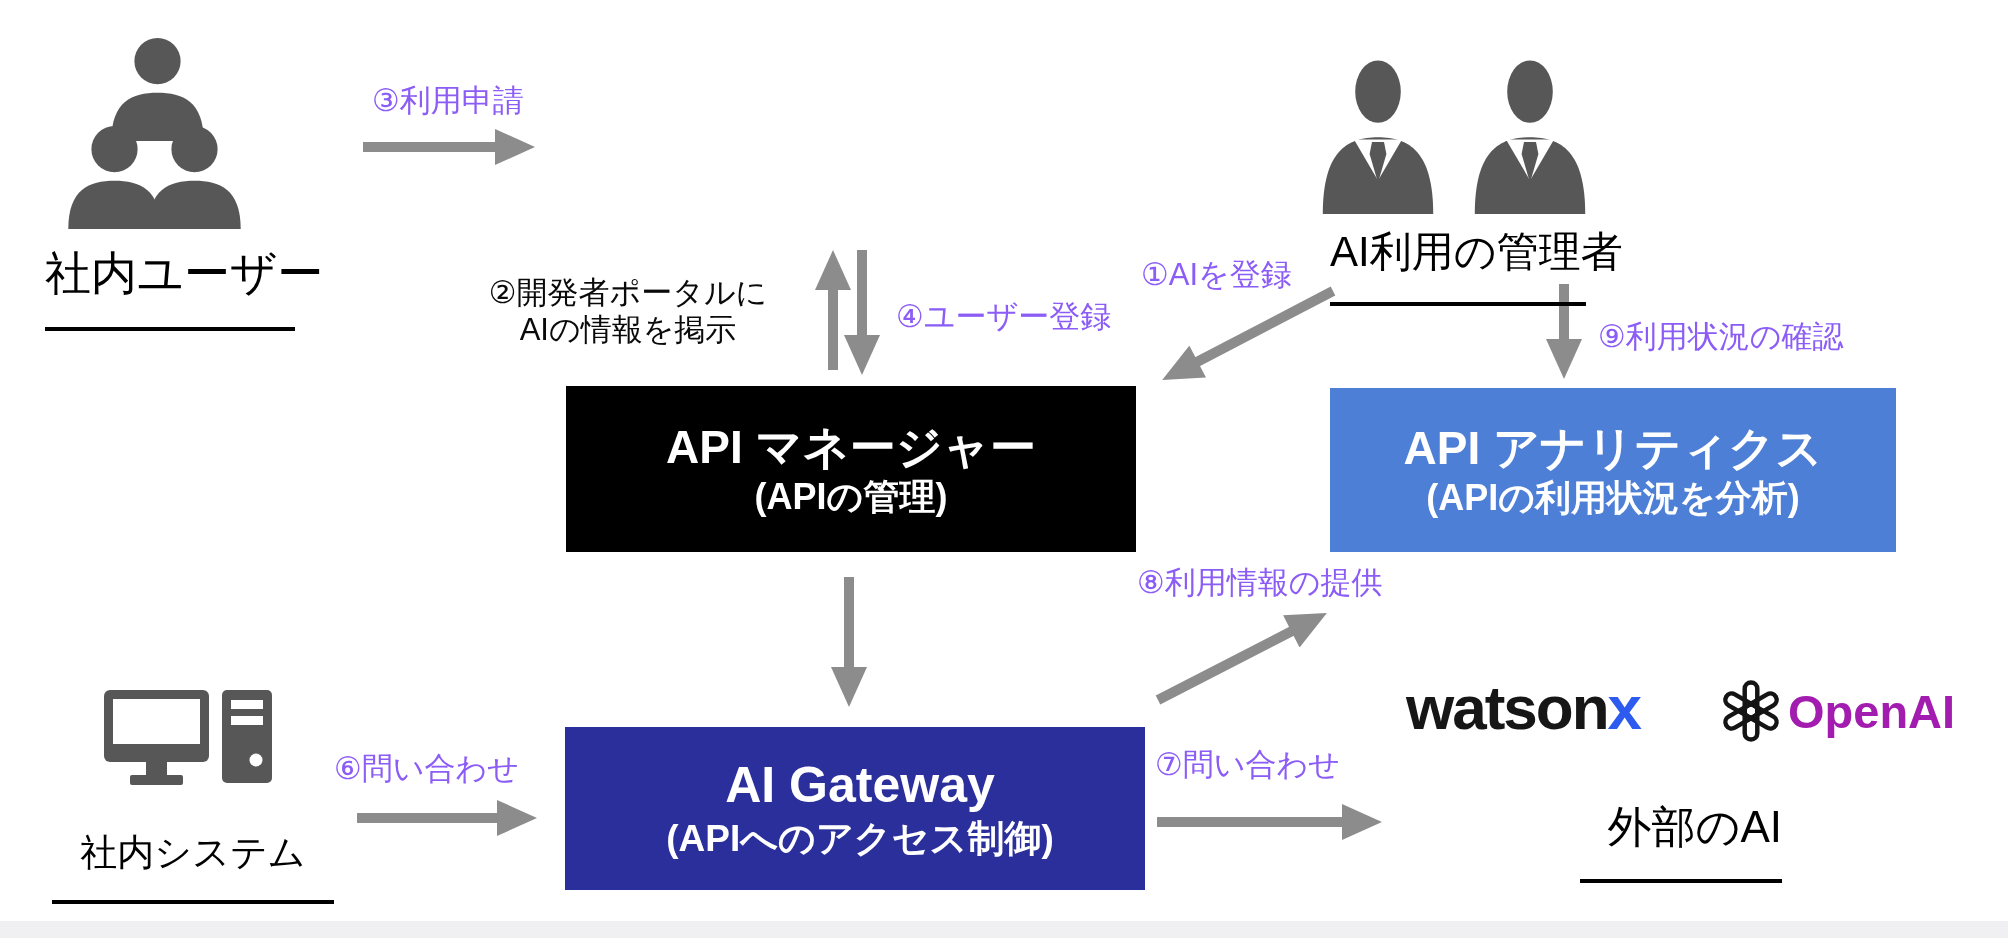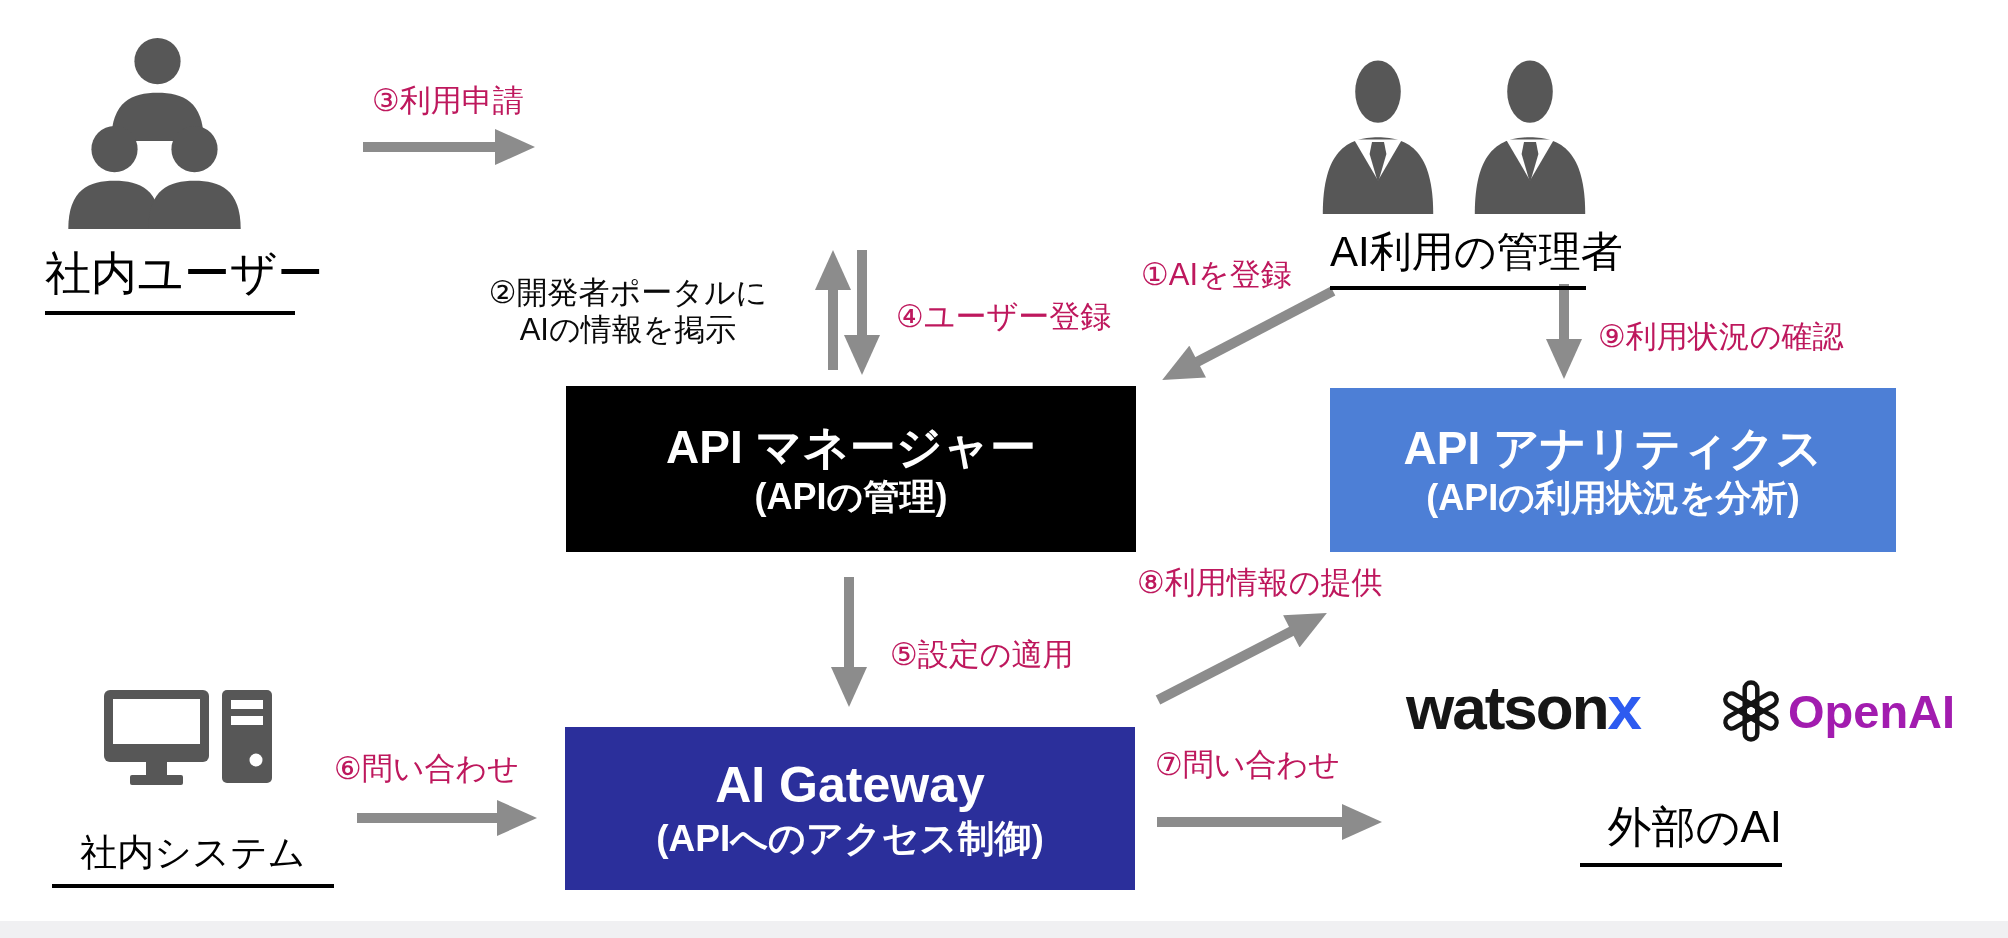--- a/index.html
+++ b/index.html
@@ -12,34 +12,34 @@
   
   .node{
     position:absolute;display:flex;flex-direction:column;align-items:center;justify-content:center;
     color:#fff;text-align:center;line-height:1.22;
   }
   .node .t{font-size:46px;font-weight:600;white-space:nowrap;}
   .node .s{font-size:36px;font-weight:600;white-space:nowrap;}
   .node-portal{left:566px;top:62px;width:572px;height:163px;background:#9CCBF2;}
   .node-manager{left:566px;top:386px;width:570px;height:166px;background:#000000;}
   .node-analytics{left:1330px;top:388px;width:566px;height:164px;background:#4D7FD6;}
-  .node-gateway{left:565px;top:727px;width:570px;height:163px;background:#2B2F9B;}
+  .node-gateway{left:565px;top:727px;width:570px;height:163px;background:#2B2F9B;padding-left:10px;}
   .node-gateway .t{font-size:50px;font-weight:700;}
   .node-gateway .s{font-size:37px;}
   
   .actor{
     position:absolute;text-align:center;font-weight:500;color:#000;white-space:nowrap;
-    border-bottom:4px solid #000;padding-bottom:6px;
+    border-bottom:4px solid #000;padding-bottom:22px;
   }
   .actor-users{left:45px;top:243px;width:250px;font-size:46px;}
   .actor-admins{left:1330px;top:224px;width:256px;font-size:42px;}
   .actor-systems{left:52px;top:828px;width:282px;font-size:37px;}
   .actor-external{left:1580px;top:798px;width:202px;font-size:44px;text-align:right;}
   
-  .flow{position:absolute;font-size:31px;color:#be185d;white-space:nowrap;}
+  .flow{position:absolute;font-size:31px;color:#8b5cf6;white-space:nowrap;}
   .flow2{position:absolute;font-size:31px;color:#0a0a0a;text-align:center;line-height:37px;
          left:455px;top:274px;width:346px;}
   
   .watsonx{position:absolute;left:1406px;top:672px;font-size:62px;font-weight:700;
            letter-spacing:-2px;color:#161616;white-space:nowrap;}
   .watsonx .x{color:#2D5BF0;}
   .openai-text{position:absolute;left:1788px;top:684px;font-size:47px;font-weight:600;
                color:#a21caf;white-space:nowrap;}
   .bottom-strip{position:absolute;left:0;top:921px;width:2008px;height:17px;background:#f0f0f2;}
 </style>
@@ -134,21 +134,20 @@
   </div>
 
   <div class="flow" style="left:372px;top:80px">③利用申請</div>
   <div class="flow" style="left:1141px;top:254px">①AIを登録</div>
   <div class="flow2">
     <div>②開発者ポータルに</div>
     <div>AIの情報を掲示</div>
   </div>
   <div class="flow" style="left:896px;top:296px">④ユーザー登録</div>
   <div class="flow" style="left:1598px;top:316px">⑨利用状況の確認</div>
-  <div class="flow" style="left:890px;top:634px">⑤設定の適用</div>
   <div class="flow" style="left:1137px;top:562px">⑧利用情報の提供</div>
   <div class="flow" style="left:334px;top:748px">⑥問い合わせ</div>
   <div class="flow" style="left:1155px;top:744px">⑦問い合わせ</div>
 
   <div class="watsonx"><span>watson</span><span class="x">x</span></div>
 
   <svg class="abs" style="left:1720px;top:680px" width="62" height="62" viewBox="0 0 64 64">
     <g transform="translate(32,32)" fill="none" stroke="#141414" stroke-width="4.6">
       <rect x="-6.5" y="-29.5" width="13" height="37" rx="6.5" transform="rotate(0)"></rect>
       <rect x="-6.5" y="-29.5" width="13" height="37" rx="6.5" transform="rotate(60)"></rect>

